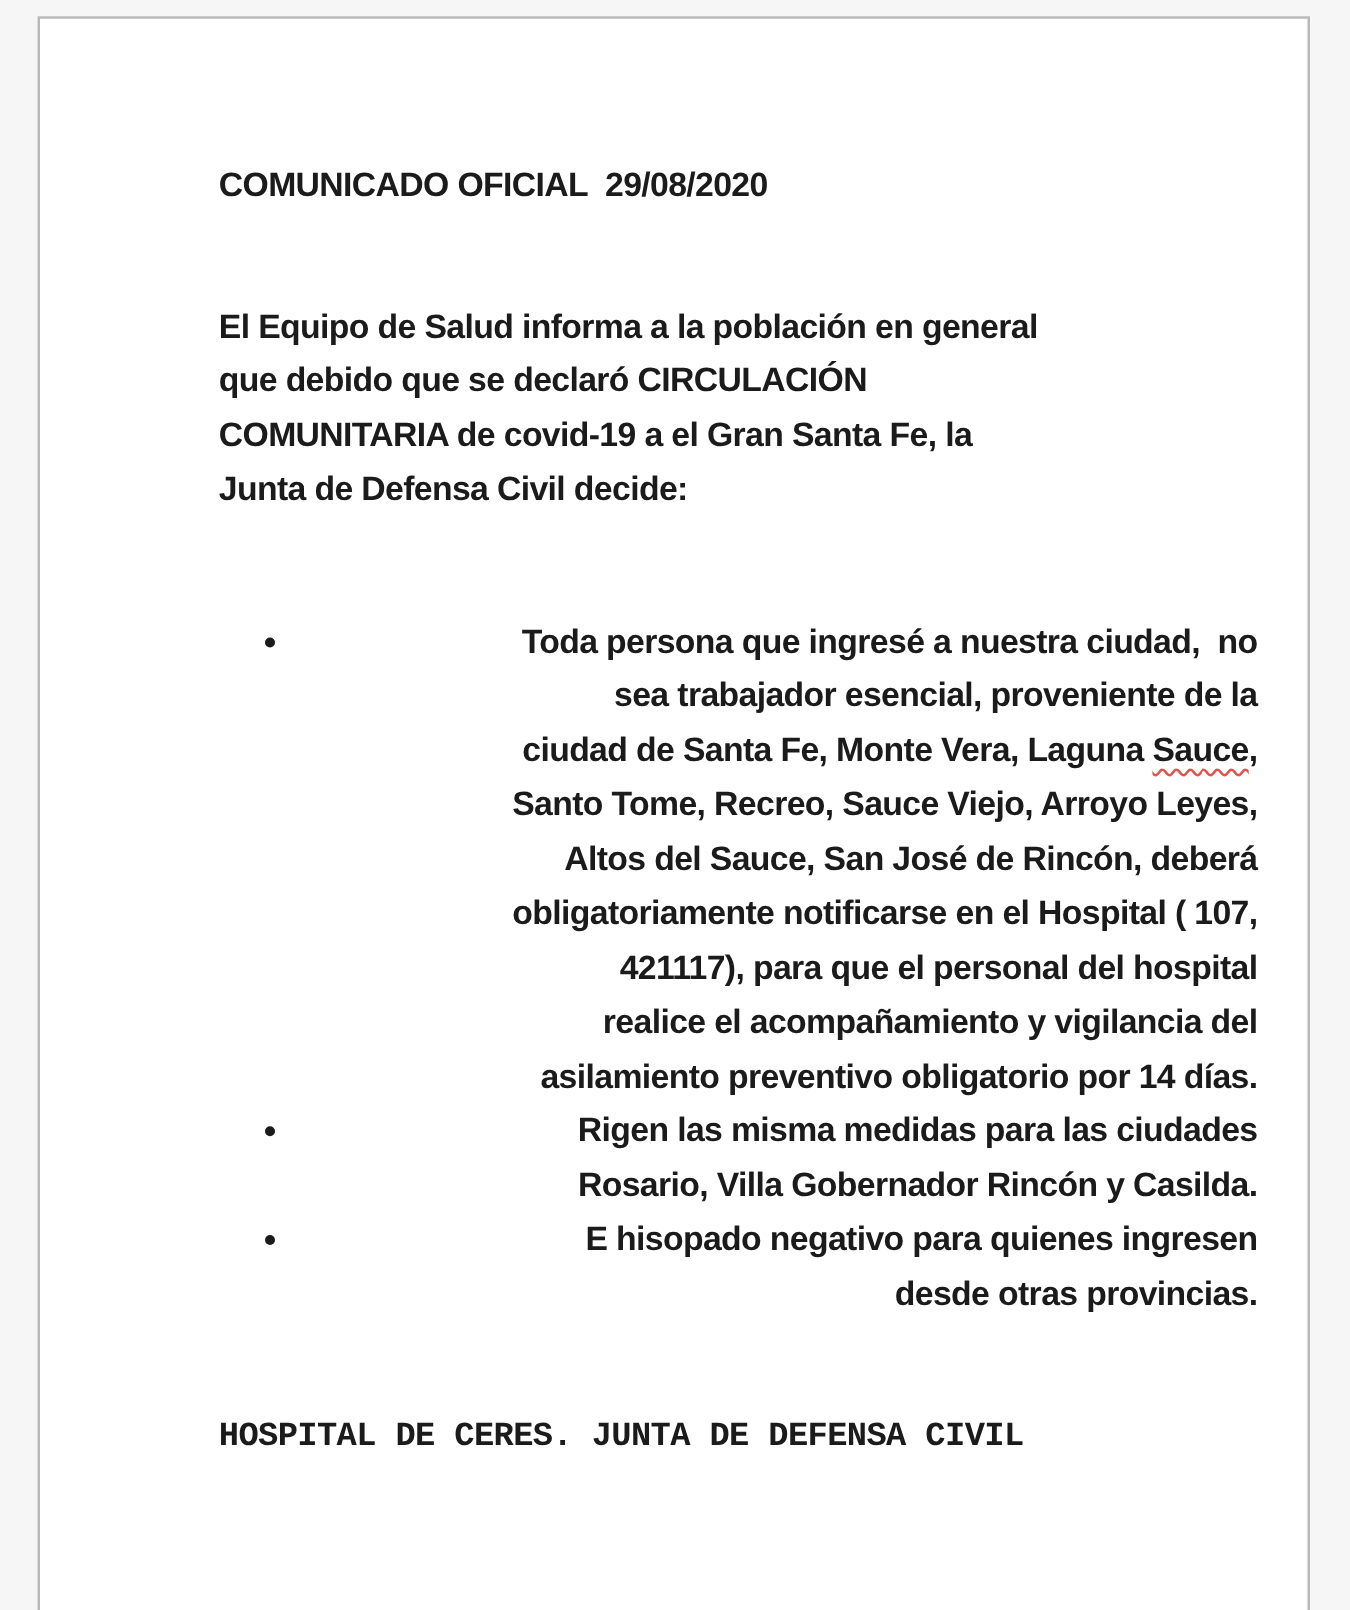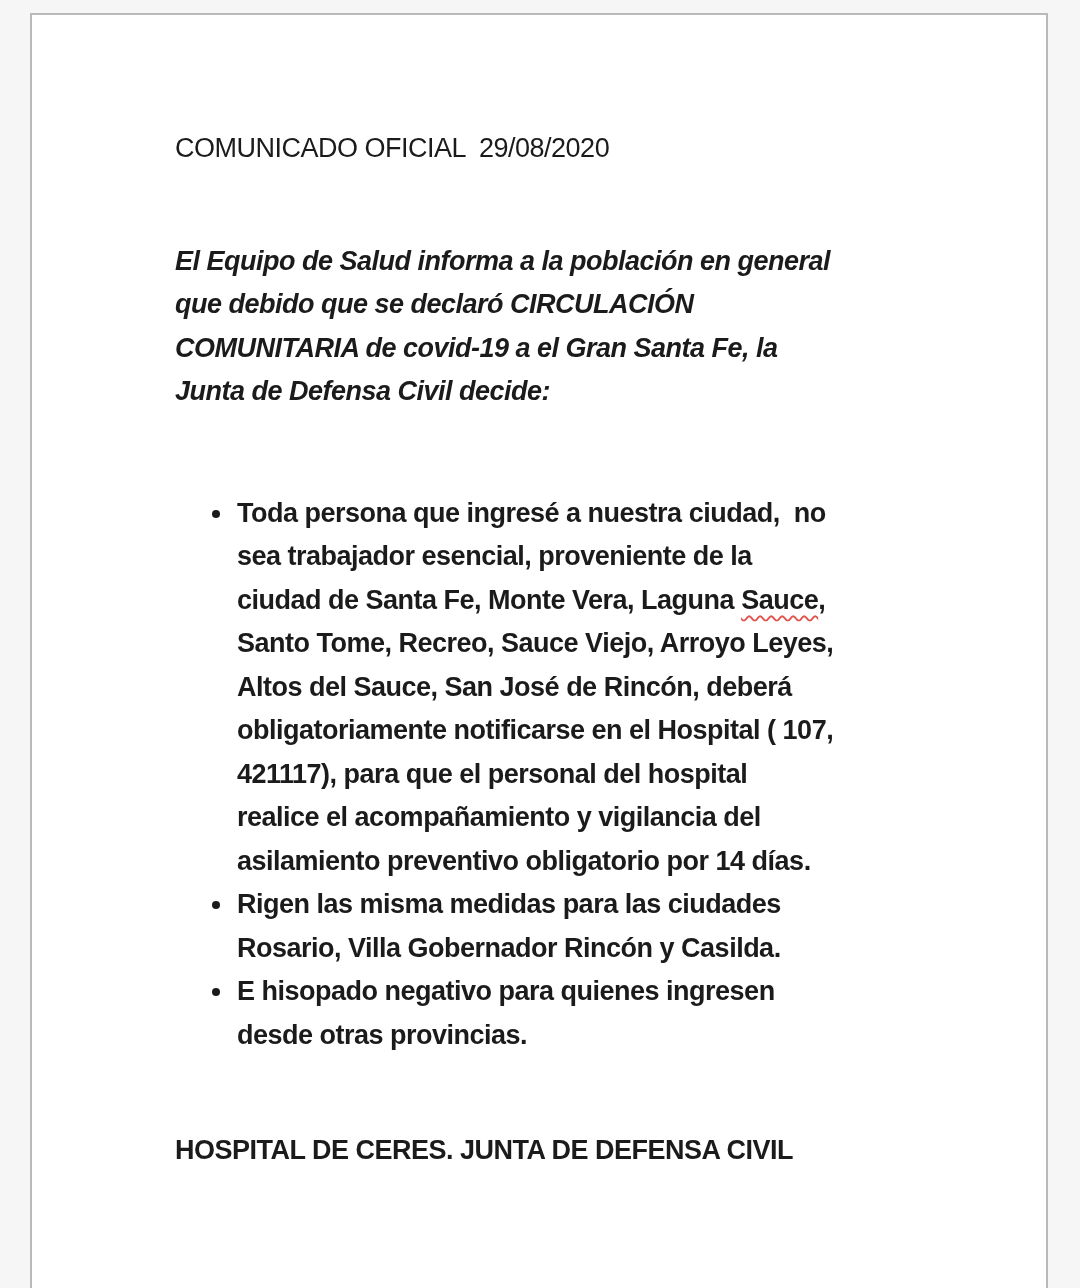--- a/index.html
+++ b/index.html
@@ -24,47 +24,48 @@
     padding: 112px 40px 0 143px;
     color: var(--text, #1b1b1b);
     font-weight: bold;
     font-size: 27px;
     line-height: 43.5px;
     letter-spacing: -0.5px;
   }
   .doc-title {
     margin: 0;
     font-size: 27px;
-    font-weight: normal;
+    font-weight: bold;
     white-space: pre-wrap;
   }
   .intro {
     margin: 69px 0 0 0;
     white-space: pre-wrap;
-    font-style: italic;
   }
   ul.measures {
     margin: 78px 0 0 0;
     padding: 0 0 0 60px;
     list-style: disc outside;
+    text-align: right;
   }
   ul.measures li {
     white-space: pre-wrap;
     padding-left: 2px;
   }
   .misspelled {
     text-decoration-line: underline;
     text-decoration-style: wavy;
     text-decoration-color: var(--spellcheck-underline, #e0544a);
     text-decoration-thickness: 2px;
     text-underline-offset: 6px;
   }
   .signature {
     margin: 72px 0 16px 0;
     white-space: pre-wrap;
+    font-family: Liberation Mono, monospace;
   }
 </style>
 </head>
 <body>
 
 <div class="page">
   <div class="content">
 
     <h1 class="doc-title">COMUNICADO OFICIAL  29/08/2020</h1>
 

